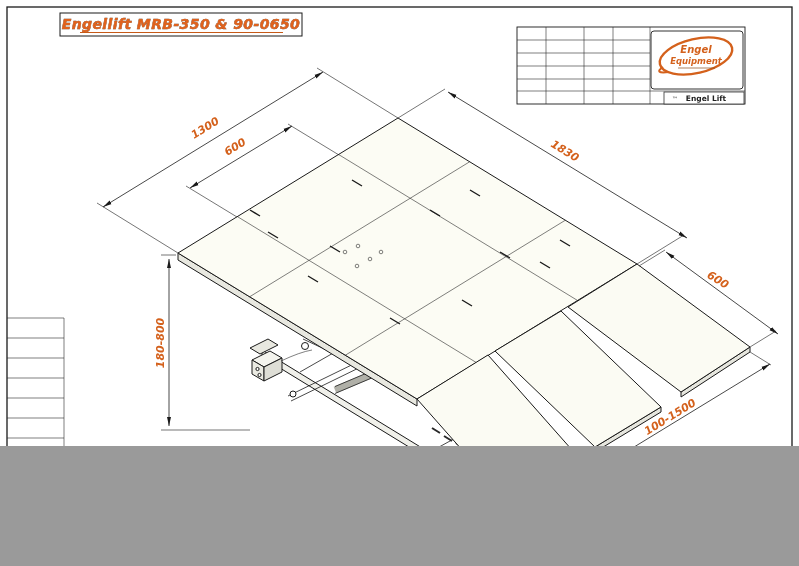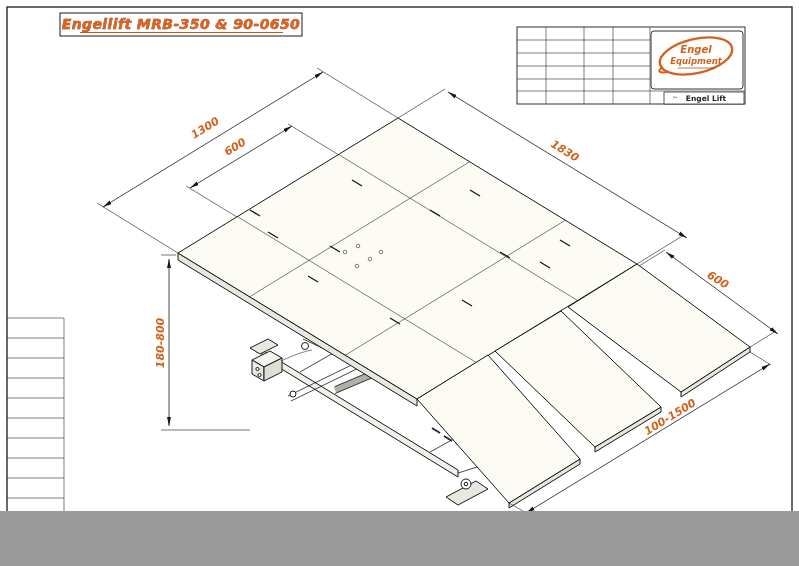--- a/index.html
+++ b/index.html
@@ -1,16 +1,16 @@
 <!DOCTYPE html>
 <html><head>
 <meta charset="utf-8">
 <style>
   html,body{margin:0;padding:0;background:#9a9a9a;}
-  .page{width:799px;height:511px;background:#ffffff;position:relative;margin:0 auto;
+  .page{width:799px;height:446px;background:#ffffff;position:relative;margin:0 auto;
         font-family:"DejaVu Sans", sans-serif;overflow:hidden;}
   svg{position:absolute;left:0;top:0;}
   .ln{stroke:#1a1a1a;stroke-width:0.8;fill:none;}
   .ln-thin{stroke:#2a2a2a;stroke-width:0.6;fill:none;}
   .part{stroke:#1a1a1a;stroke-width:1;}
   .dim-line{stroke:#1a1a1a;stroke-width:0.8;fill:none;}
   .ext-line{stroke:#1a1a1a;stroke-width:0.6;fill:none;}
   .dim-text{fill:#d4611c;font-weight:bold;font-style:italic;font-size:11px;}
   .title-text{fill:#e0611c;stroke:#5f2600;stroke-width:0.45;paint-order:stroke;
               font-weight:bold;font-style:italic;font-size:14px;letter-spacing:0.4px;}

